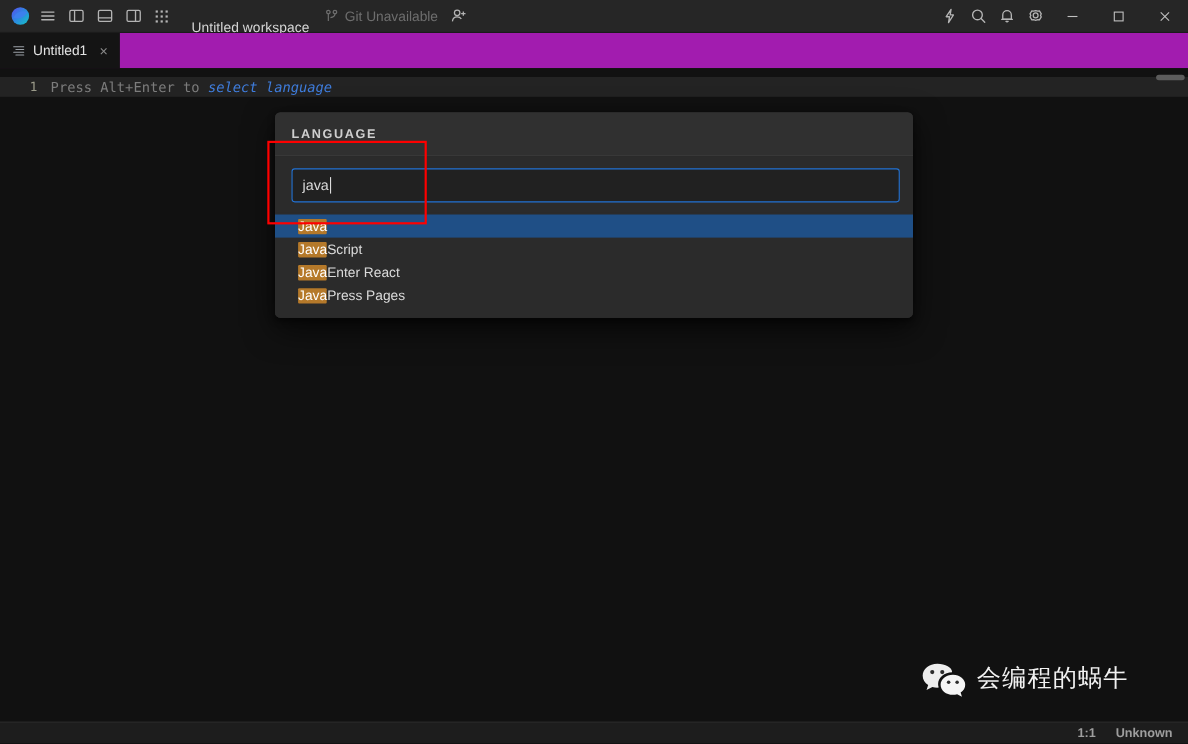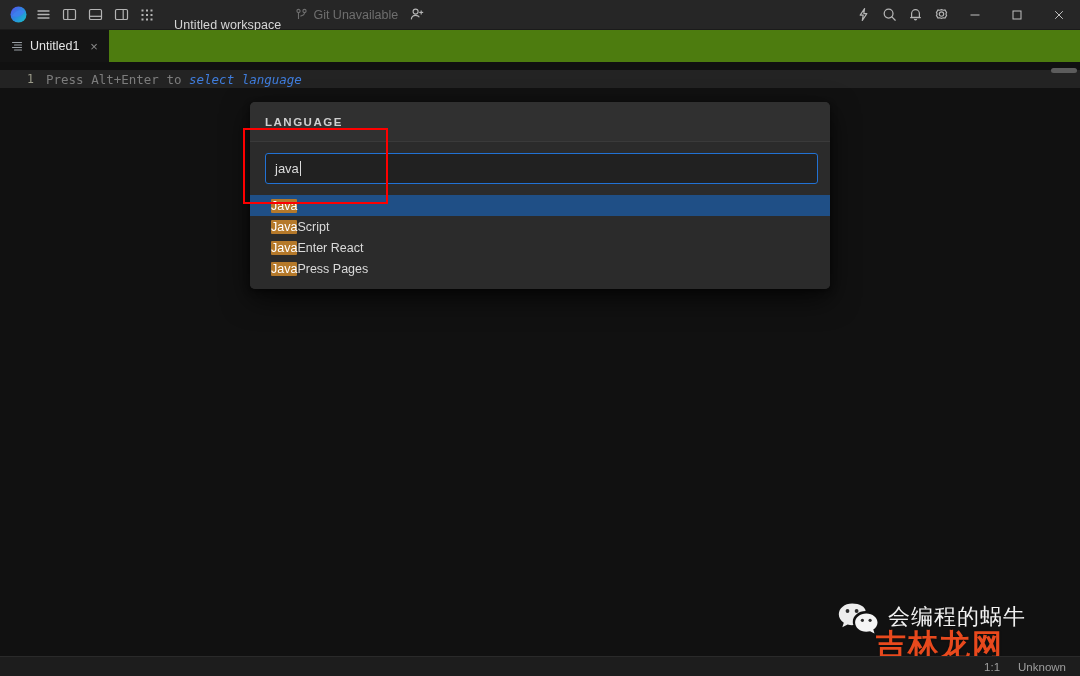--- a/index.html
+++ b/index.html
@@ -88,21 +88,21 @@
     color: #c0c0c0;
   }
   .win-btn svg { display: block; }
 
   
   .tabbar {
     position: absolute;
     top: 30px; left: 0;
     width: 1080px;
     height: 32px;
-    background: #4d7c0f;
+    background: #a21caf;
     display: flex;
     align-items: stretch;
   }
   .tab {
     display: flex;
     align-items: center;
     gap: 7px;
     height: 32px;
     padding: 0 9px 0 11px;
     background: #141414;
@@ -295,20 +295,21 @@
     align-items: center;
     justify-content: flex-end;
     gap: 18px;
     padding-right: 14px;
     z-index: 30;
   }
   .status-item {
     color: #9e9e9e;
     font-size: 11.5px;
     white-space: nowrap;
+    font-weight: bold;
   }
 </style>
 </head>
 <body>
 
 <div id="app">
 
   <div class="titlebar">
     <div class="tb-left">
 
@@ -518,20 +519,19 @@
         <circle cx="9.5" cy="9" r="1.9" fill="#2b2b2b"></circle>
         <circle cx="18.6" cy="9" r="1.9" fill="#2b2b2b"></circle>
         <path d="M28.3 11.4 C34.6 11.4 39.5 15.5 39.5 20.5 C39.5 23.4 37.9 26 35.3 27.6 L36.5 31.4 L32.1 29.2 C30.9 29.5 29.6 29.7 28.3 29.7 C22 29.7 17.1 25.6 17.1 20.5 C17.1 15.5 22 11.4 28.3 11.4 Z" fill="#f5f5f5"></path>
         <circle cx="24.4" cy="18.3" r="1.6" fill="#2b2b2b"></circle>
         <circle cx="32.1" cy="18.3" r="1.6" fill="#2b2b2b"></circle>
       </svg>
     </span>
     <span class="wechat-text">会编程的蜗牛</span>
   </div>
 
-  <div class="site-wm">吉林龙网</div>
 
   <div class="statusbar">
     <span class="status-item">1:1</span>
     <span class="status-item">Unknown</span>
   </div>
 
 </div>
 
 </body></html>

